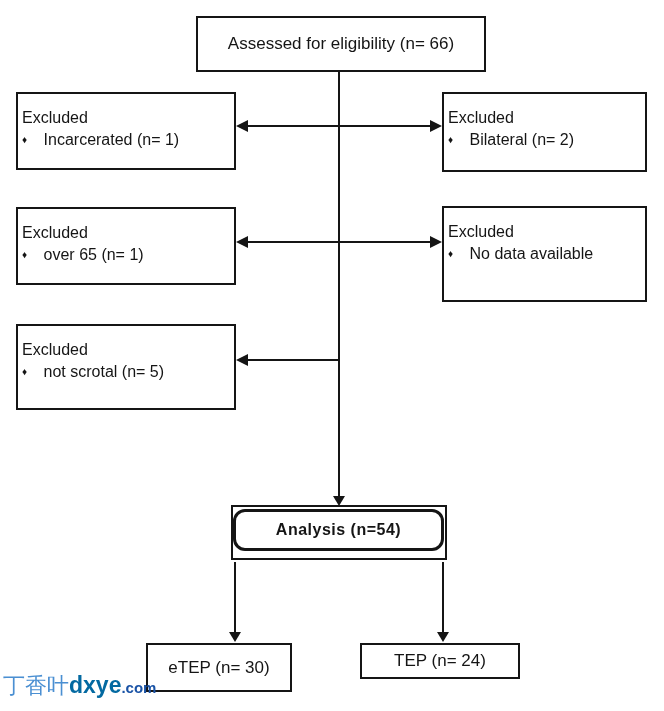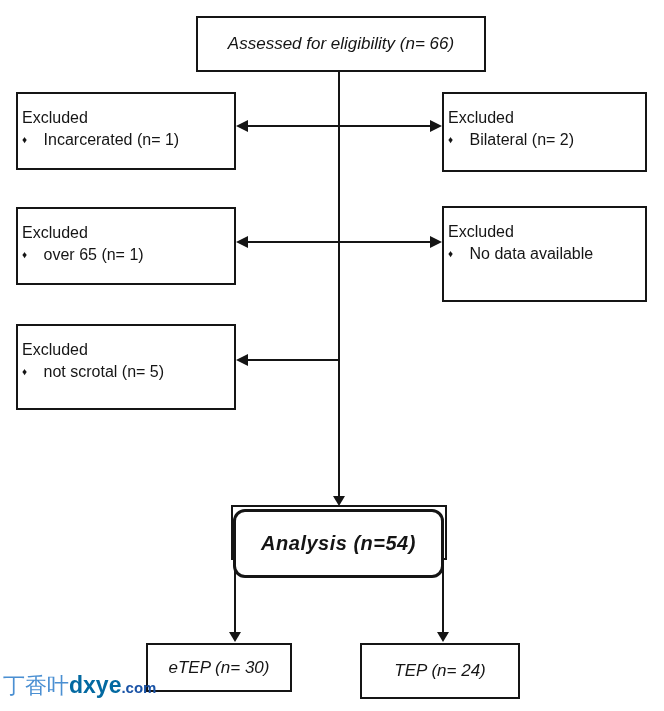--- a/index.html
+++ b/index.html
@@ -20,21 +20,20 @@
     position: absolute;
     box-sizing: border-box;
     border: 2px solid #151515;
     background: #ffffff;
   }
   .center-text {
     display: flex;
     align-items: center;
     justify-content: center;
     text-align: right;
-    font-style: italic;
   }
   .top-box {
     left: 196px; top: 16px; width: 290px; height: 56px;
     font-size: 17px;
   }
   .excl-box {
     padding: 13px 8px 0 4px;
     font-size: 16px;
     line-height: 1.35;
   }
@@ -78,31 +77,31 @@
 
   .analysis-shadow {
     position: absolute;
     left: 231px; top: 505px; width: 216px; height: 55px;
     box-sizing: border-box;
     border: 2px solid #151515;
     background: #ffffff;
   }
   .analysis-box {
     position: absolute;
-    left: 233px; top: 509px; width: 211px; height: 69px;
+    left: 233px; top: 509px; width: 211px; height: 42px;
     box-sizing: border-box;
     border: 3px solid #151515;
     border-radius: 12px;
     background: #ffffff;
-    font-size: 20px;
+    font-size: 16px;
     font-weight: bold;
     letter-spacing: 0.5px;
   }
   .arm-box-left  { left: 146px; top: 643px; width: 146px; height: 49px; font-size: 17px; }
-  .arm-box-right { left: 360px; top: 643px; width: 160px; height: 56px; font-size: 17px; }
+  .arm-box-right { left: 360px; top: 643px; width: 160px; height: 36px; font-size: 17px; }
 
   .watermark {
     position: absolute;
     left: 3px; top: 671px;
     white-space: nowrap;
     z-index: 5;
   }
   .wm-cjk {
     font-size: 22px;
     color: #4a8fd2;

